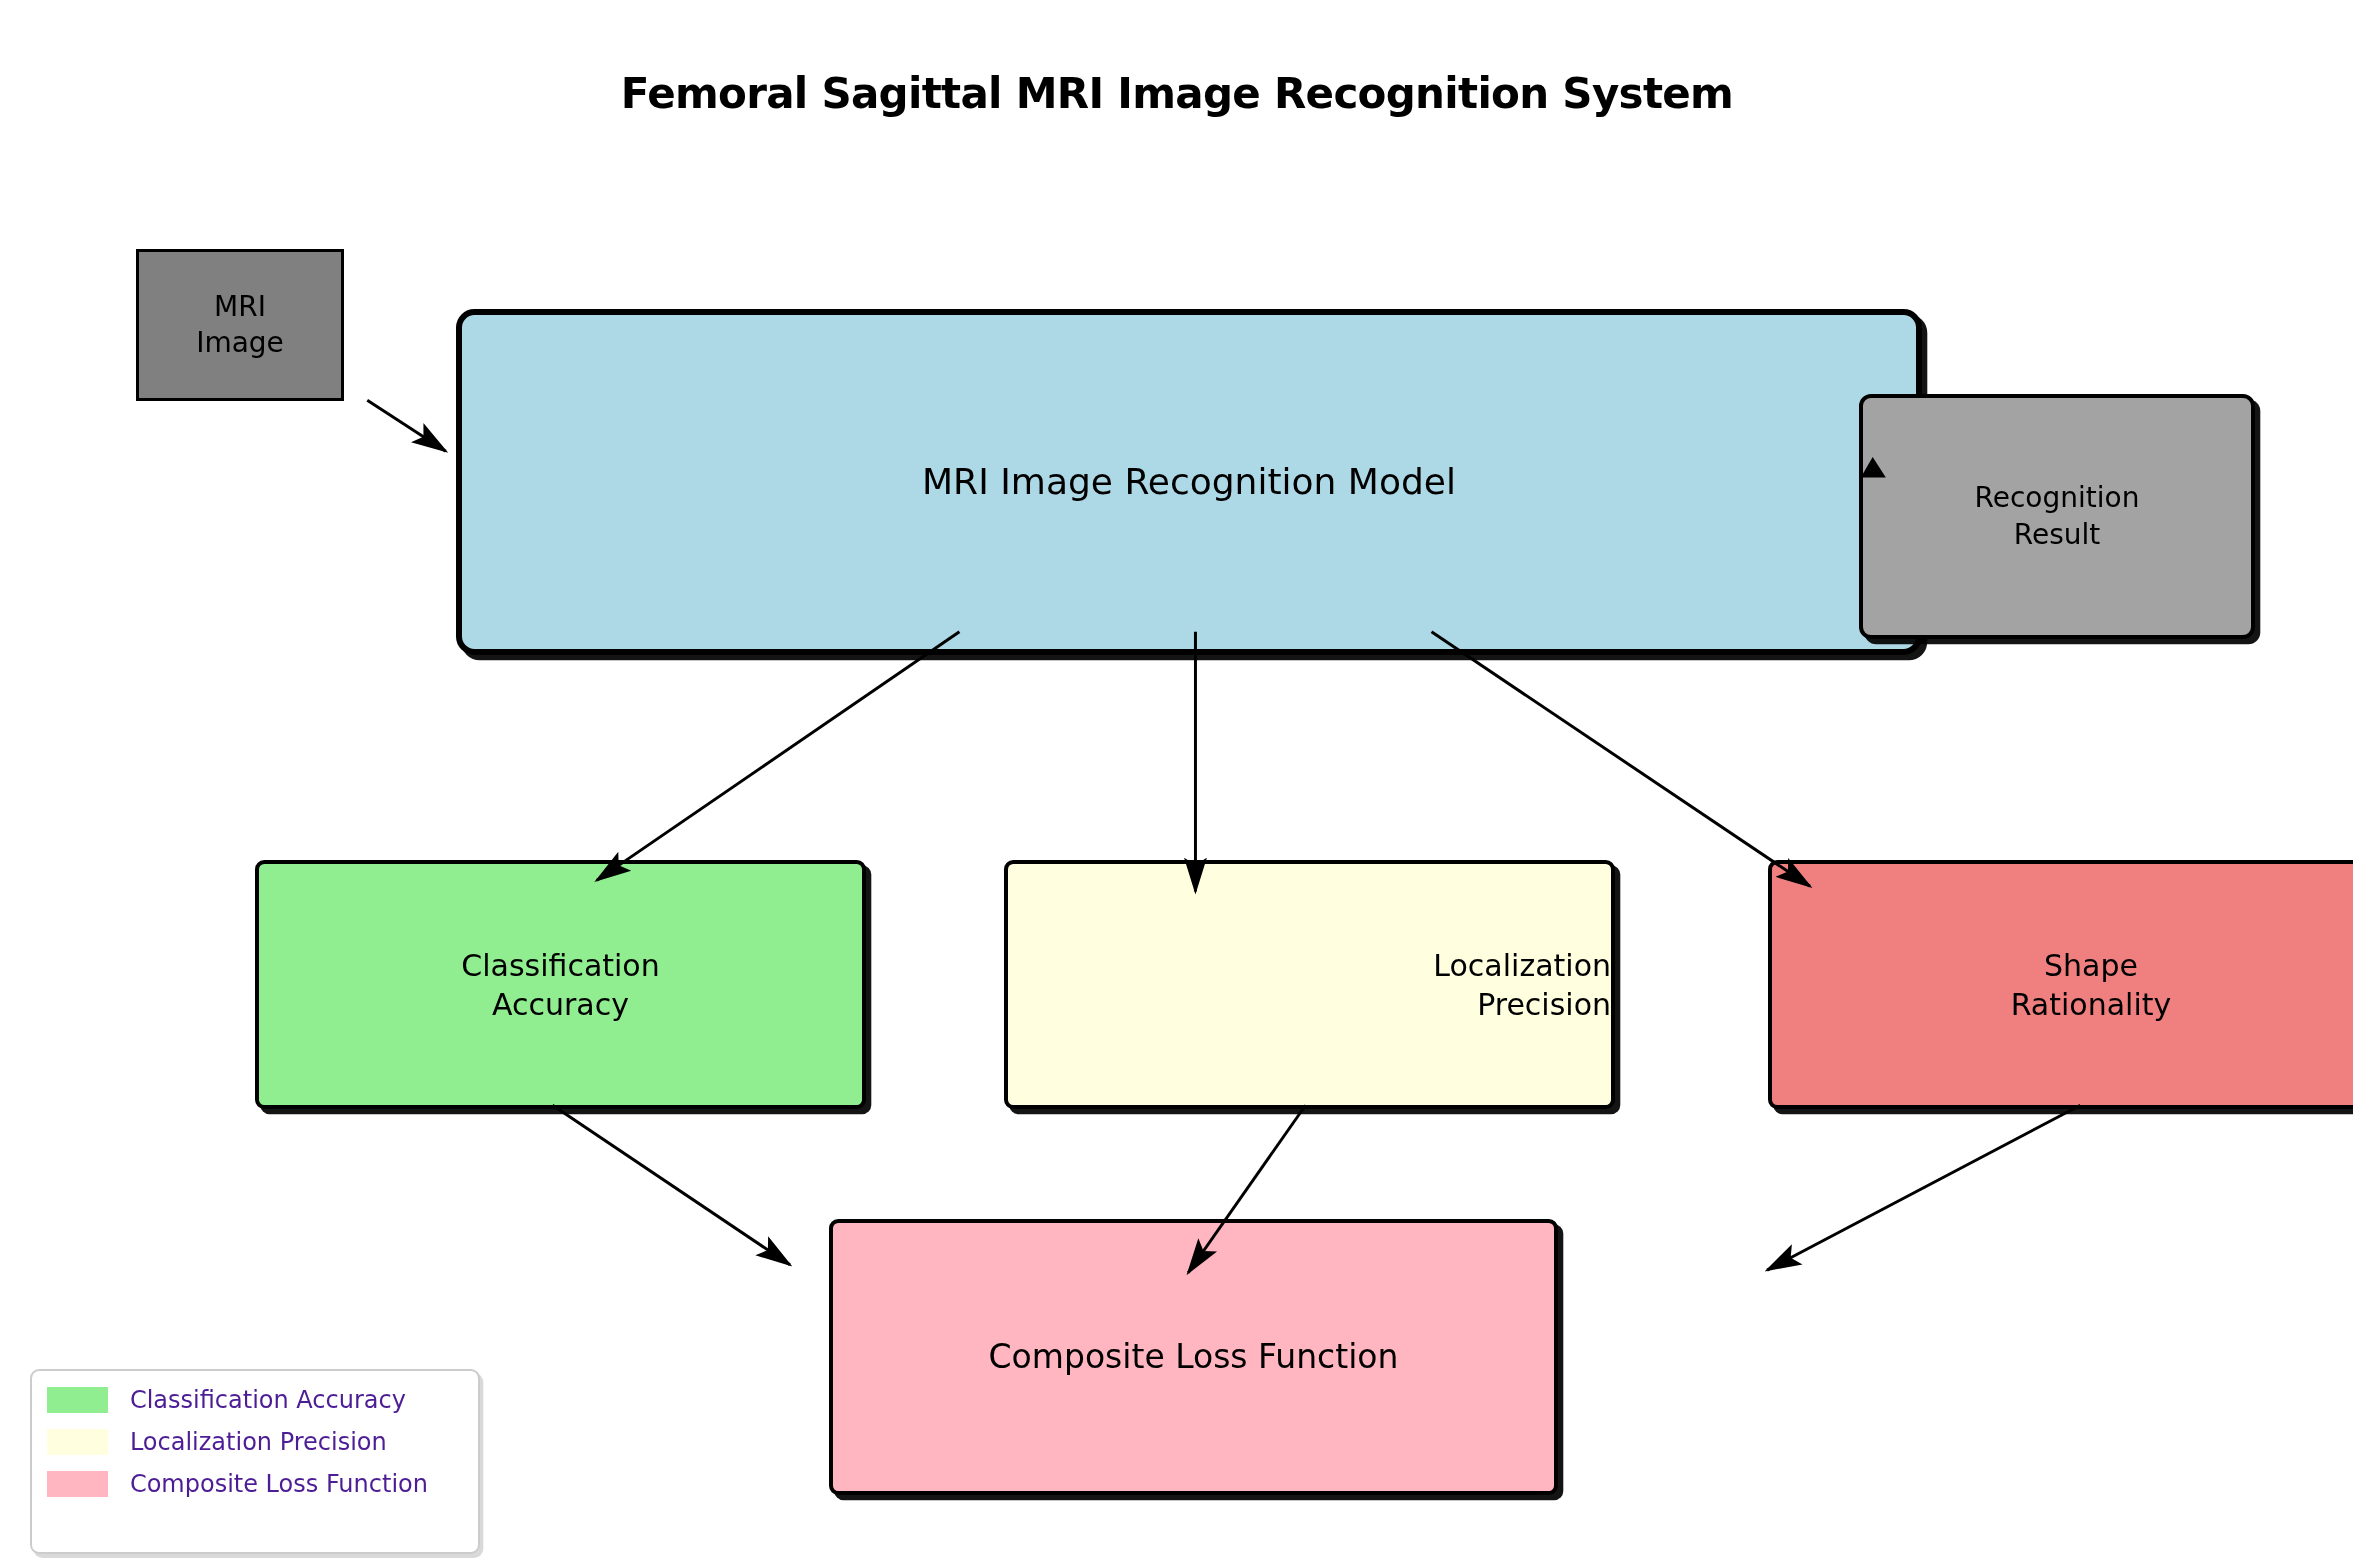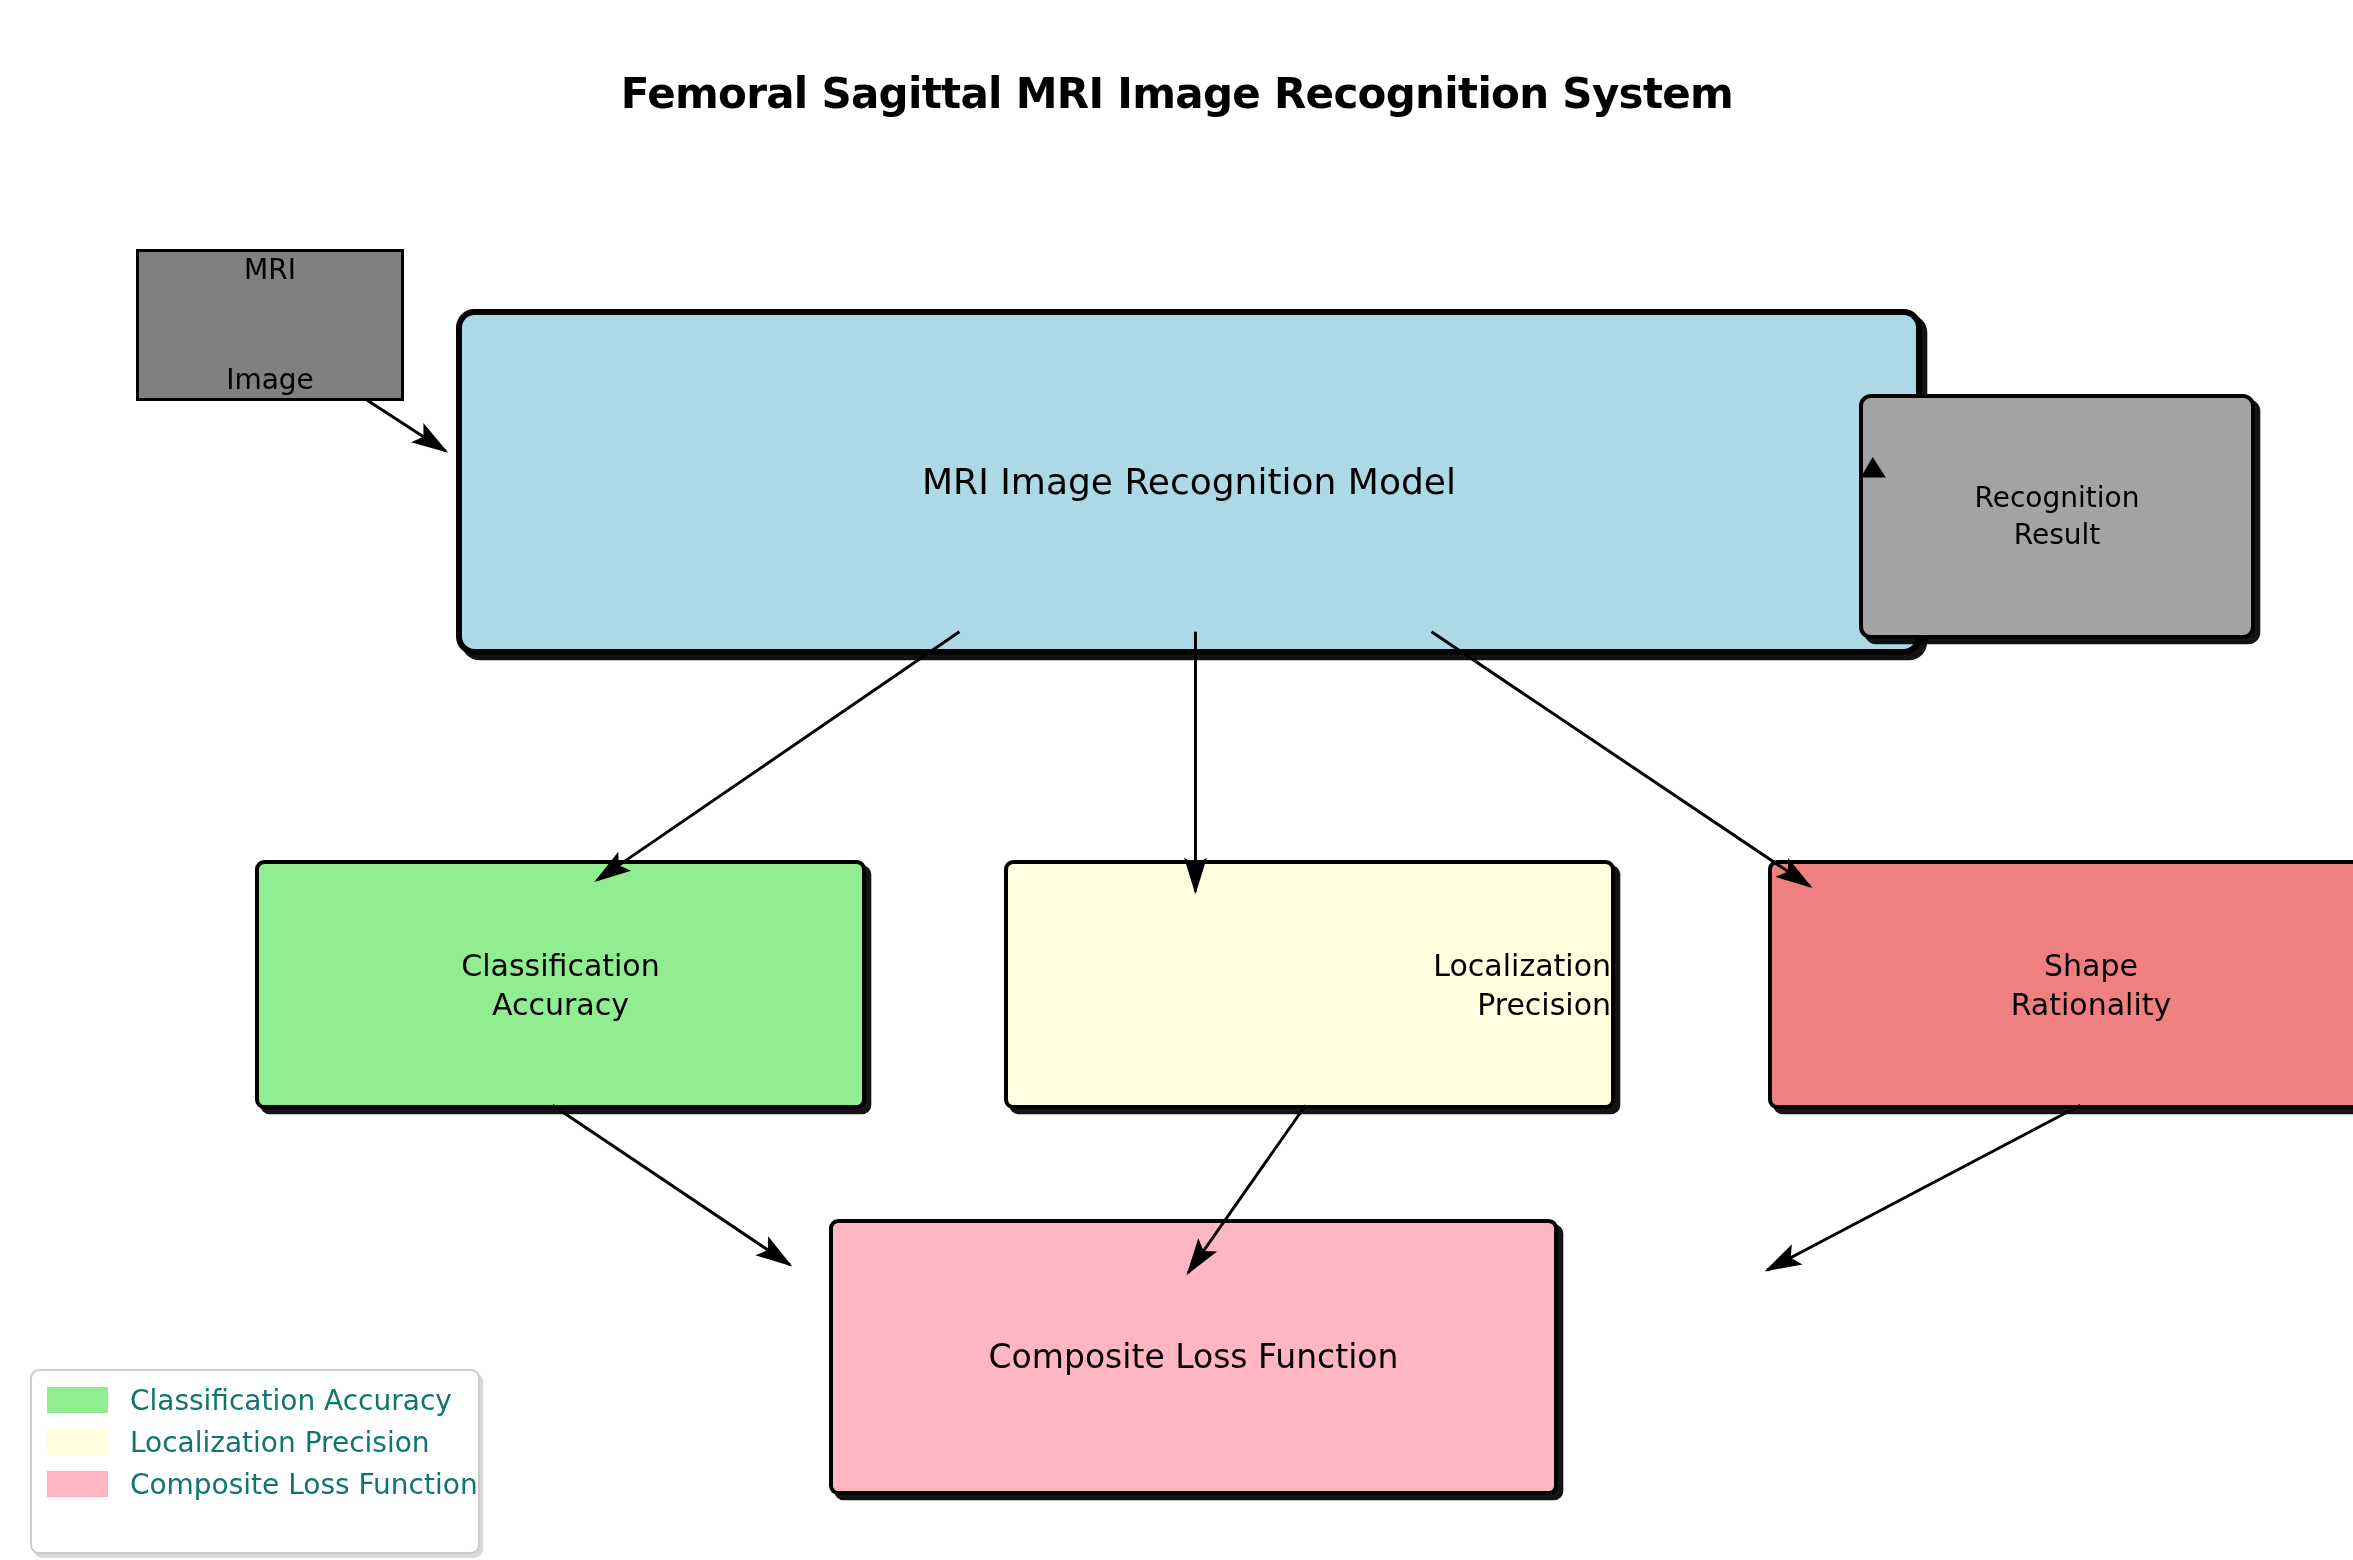--- a/index.html
+++ b/index.html
@@ -35,25 +35,24 @@
     justify-content: center;
     text-align: center;
     color: #000000;
     border: 4px solid #000000;
     line-height: 1.3;
   }
   .node .line { white-space: nowrap; }
   .shadowed { box-shadow: 5.3px 5.3px 0 rgba(0,0,0,0.92); }
 
   #node-mri-image {
-    left: 136px; top: 249px; width: 268px; height: 152px;
+    left: 136px; top: 249px; width: 208px; height: 152px;
     background: #808080;
     border-width: 3.3px;
     font-size: 28px;
-    justify-content: space-between;
   }
   #node-model {
     left: 456px; top: 309px; width: 1466px; height: 346px;
     background: #ADD8E6;
     border-width: 6px;
     border-radius: 18.5px;
     font-size: 36px;
     z-index: 1;
   }
   #node-recognition-result {
@@ -117,22 +116,22 @@
     align-items: center;
     height: 42px;
   }
   .legend-swatch {
     width: 61px;
     height: 26px;
     margin-right: 22.4px;
     flex: 0 0 auto;
   }
   .legend-label {
-    font-size: 28px;
-    color: #0f766e;
+    font-size: 24px;
+    color: #4c1d95;
     white-space: nowrap;
   }
   .caption {
     position: absolute;
     left: 488px; top: 1523px;
     width: 1404px;
     text-align: center;
     font-size: 29px;
     font-style: italic;
     color: #000000;

